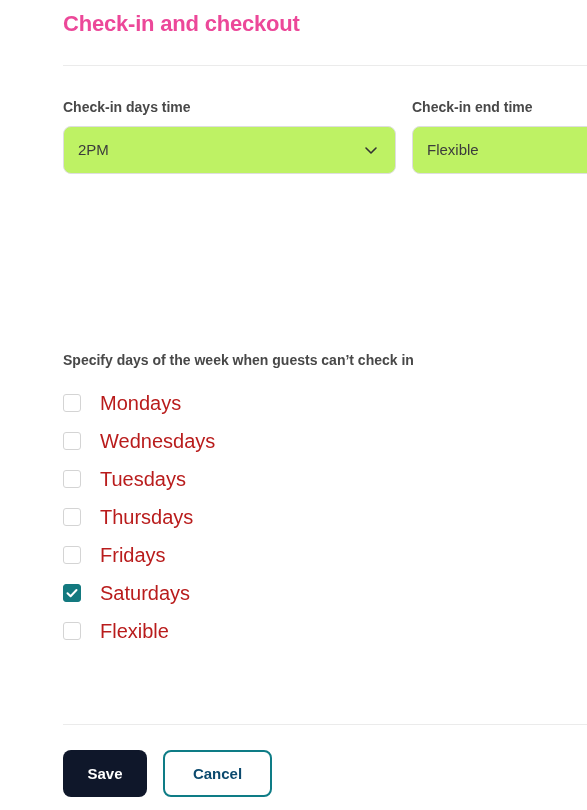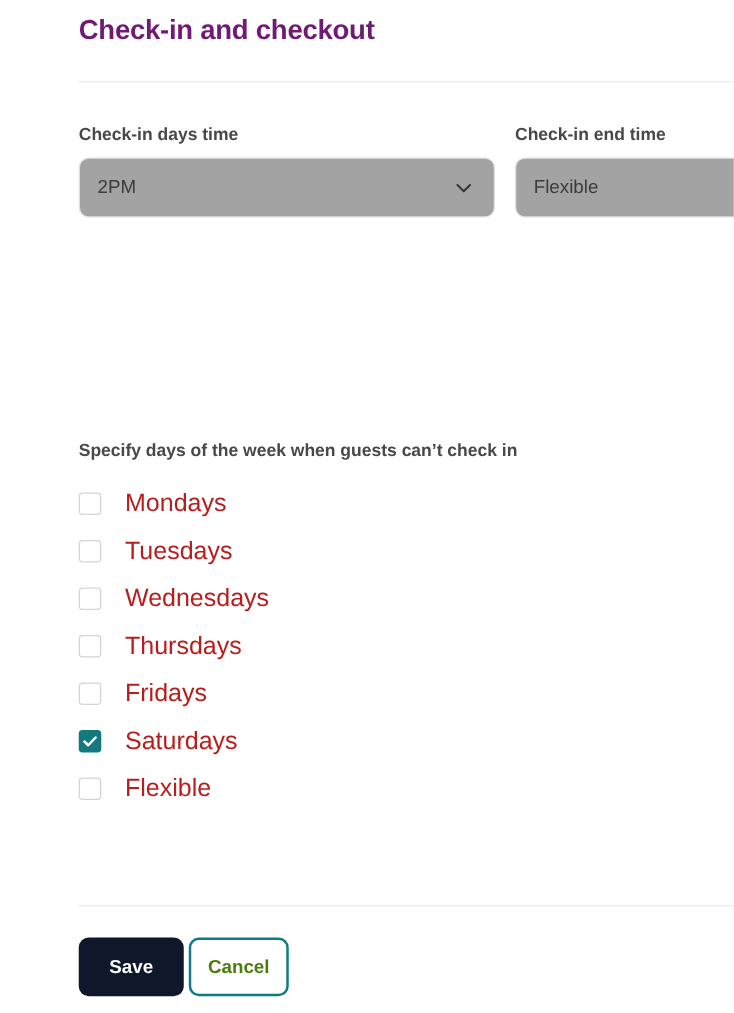--- a/index.html
+++ b/index.html
@@ -25,21 +25,21 @@
   }
 
   
   .title {
     position: absolute;
     left: 63px;
     top: 8px;
     font-size: 22px;
     font-weight: bold;
     letter-spacing: -0.2px;
-    color: #701a75;
+    color: #ec4899;
     line-height: 32px;
   }
 
   
   .divider {
     position: absolute;
     left: 63px;
     right: 0;
     height: 1px;
     background: #ebebeb;
@@ -57,21 +57,21 @@
     color: #484848;
     line-height: 18px;
     margin-bottom: 10px;
   }
   .select-box {
     position: relative;
     box-sizing: border-box;
     height: 48px;
     border: 1px solid #dedede;
     border-radius: 8px;
-    background: #a3a3a3;
+    background: #bef264;
     display: flex;
     align-items: center;
     padding: 0 14px;
   }
   .select-box.focused {
     border: 2px solid #117b7f;
   }
   .select-value {
     font-size: 15px;
     color: #3c3c3c;
@@ -164,24 +164,24 @@
     font-family: "Liberation Sans", sans-serif;
   }
   .btn-save {
     width: 84px;
     background: #0f172a;
     color: #ffffff;
     border: none;
     cursor: default;
   }
   .btn-cancel {
-    width: 80px;
-    margin-left: 4px;
+    width: 109px;
+    margin-left: 16px;
     background: #ffffff;
-    color: #4d7c0f;
+    color: #0c4a6e;
     border: 2px solid #0e7c86;
     cursor: pointer;
   }
 </style>
 </head>
 <body>
 
 <div class="page">
 
   <div class="title">Check-in and checkout</div>
@@ -217,28 +217,28 @@
       <span class="checkbox">
         
       </span>
       <span class="checkbox-label">Mondays</span>
     </div>
 
     <div class="checkbox-row">
       <span class="checkbox">
         
       </span>
+      <span class="checkbox-label">Wednesdays</span>
+    </div>
+
+    <div class="checkbox-row">
+      <span class="checkbox">
+        
+      </span>
       <span class="checkbox-label">Tuesdays</span>
-    </div>
-
-    <div class="checkbox-row">
-      <span class="checkbox">
-        
-      </span>
-      <span class="checkbox-label">Wednesdays</span>
     </div>
 
     <div class="checkbox-row">
       <span class="checkbox">
         
       </span>
       <span class="checkbox-label">Thursdays</span>
     </div>
 
     <div class="checkbox-row">

